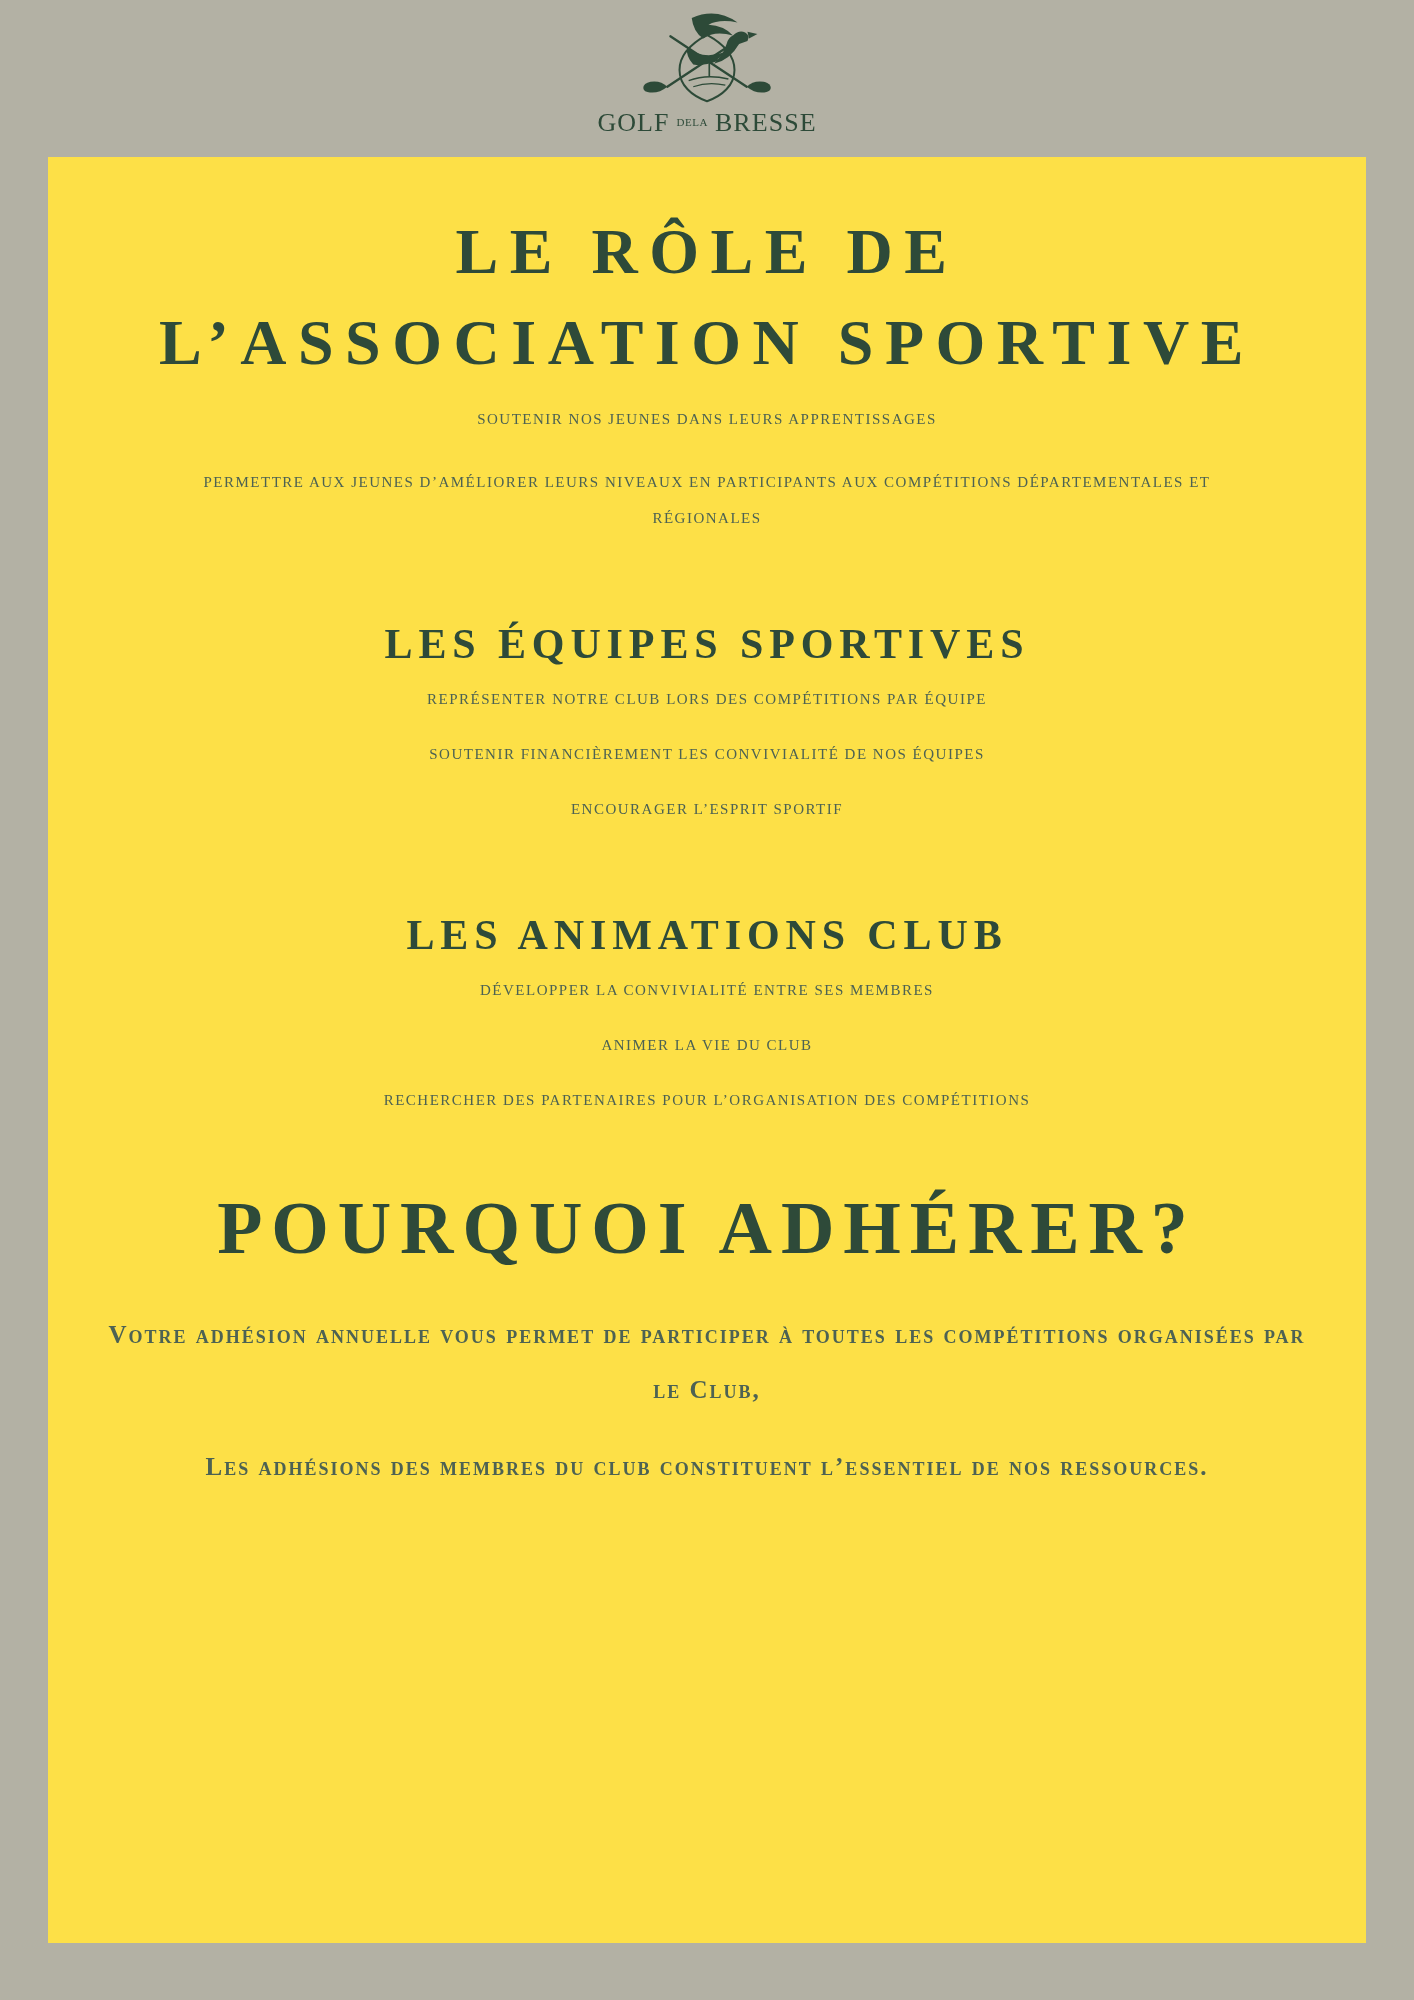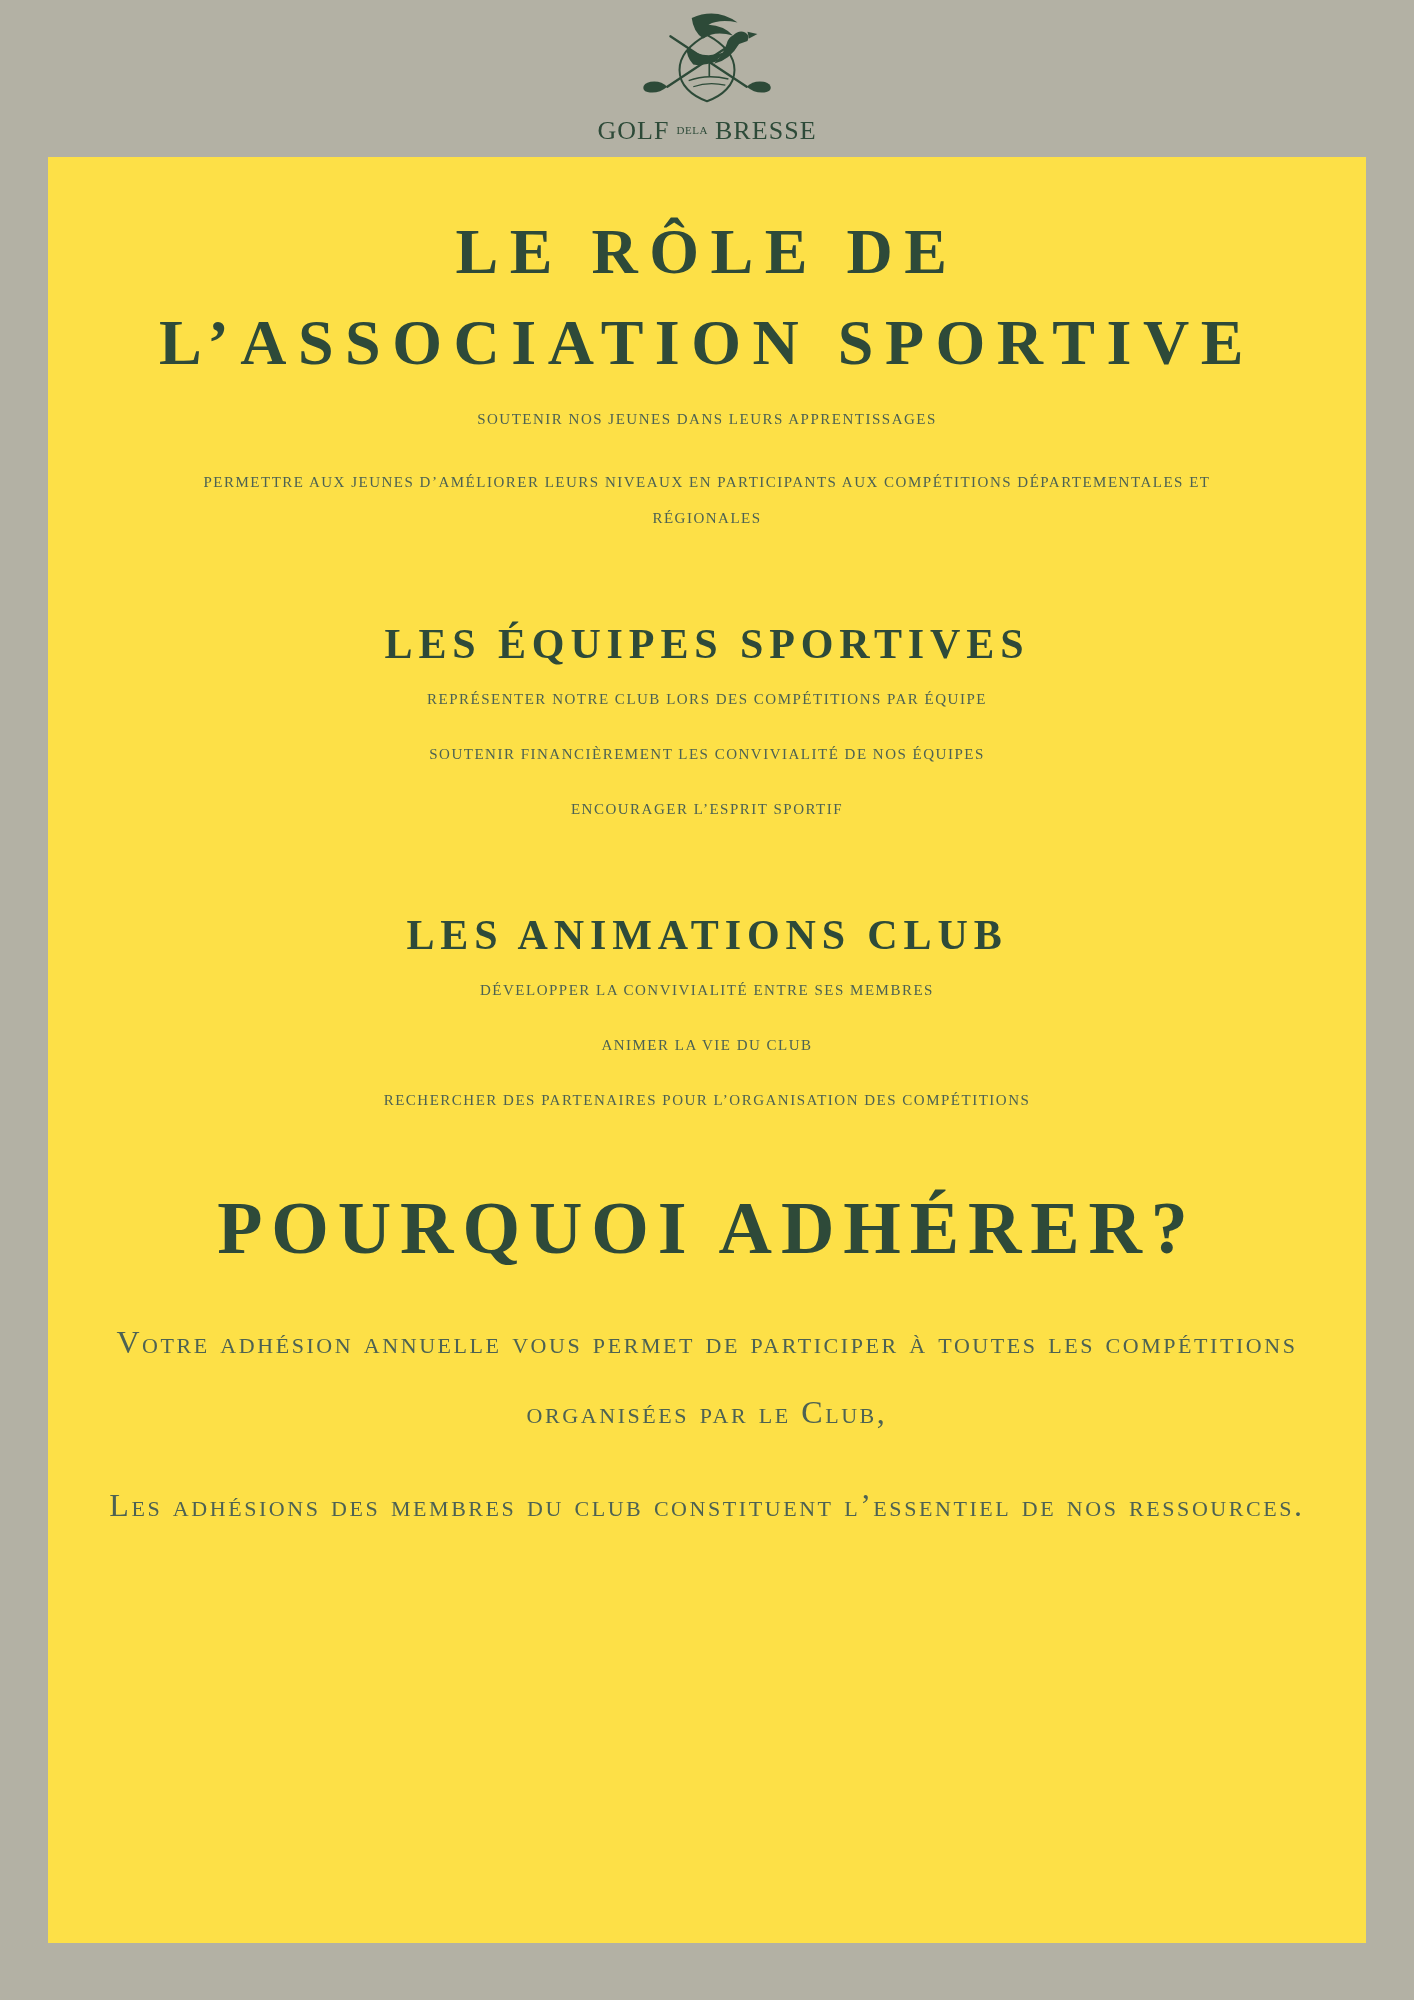--- a/index.html
+++ b/index.html
@@ -14,21 +14,20 @@
 
   
   .top-band {
     height: 157px;
     display: flex;
     flex-direction: column;
     align-items: center;
     justify-content: flex-start;
     padding-top: 8px;
     box-sizing: border-box;
-    gap: 8px;
   }
   .logo-svg { display: block; }
   .logo-text {
     display: flex;
     align-items: center;
     gap: 7px;
     color: #2d4a38;
     font-size: 26px;
     letter-spacing: 0.04em;
     line-height: 1;
@@ -93,25 +92,26 @@
     margin: 66px auto 0;
     color: #2e4a39;
     font-size: 74px;
     font-weight: bold;
     line-height: 1.2;
     letter-spacing: 0.12em;
   }
   .cta-p {
     margin: 0 auto;
     color: #4d6253;
-    font-size: 32px;
+    font-size: 25px;
     line-height: 2.2;
     letter-spacing: 0.08em;
     font-variant: small-caps;
     max-width: 1210px;
+    font-weight: bold;
   }
   .cta-p1 { margin-top: 34px; }
   .cta-p2 { margin-top: 22px; }
 </style>
 </head>
 <body>
 
 <div class="page">
 
   <header class="top-band">

